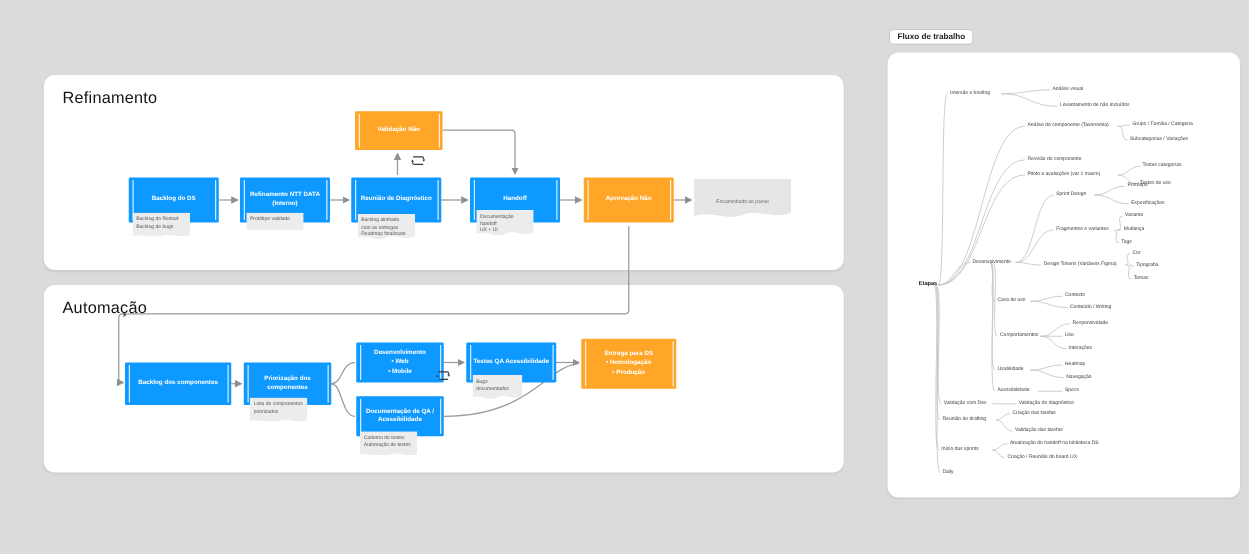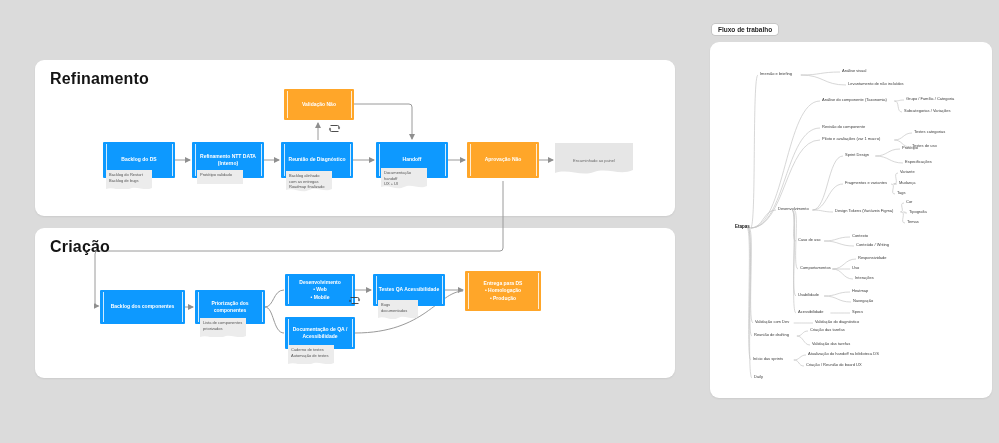--- a/index.html
+++ b/index.html
@@ -1,19 +1,19 @@
 <!DOCTYPE html>
 <html><head>
 <meta charset="utf-8">
 <style>
   html,body{margin:0;padding:0}
   body{width:999px;height:443px;background:#dbdbdb;position:relative;overflow:hidden;
        font-family:"Liberation Sans",sans-serif;}
   .panel{position:absolute;background:#ffffff;border-radius:9px;box-shadow:0 1px 2px rgba(0,0,0,.07);z-index:1}
-  .sec-title{position:absolute;z-index:6;font-size:16px;font-weight:700;color:#141414;letter-spacing:.2px}
+  .sec-title{position:absolute;z-index:6;font-size:13px;font-weight:400;color:#141414;letter-spacing:.2px}
   svg.overlay{position:absolute;left:0;top:0;width:999px;height:443px;z-index:3;pointer-events:none}
   .flowpath{stroke:#9a9a9a;stroke-width:1;fill:none}
   #mm-wires path{stroke:#c6c6c6;stroke-width:.7;fill:none}
   .blk{position:absolute;z-index:4;display:flex;align-items:center;justify-content:center;
        text-align:center;color:#fff;font-size:5px;font-weight:600;line-height:1.5;
        white-space:pre-line;border-radius:1px;padding:1px 5px;box-sizing:border-box;cursor:pointer}
   .blue{background:#0d99ff}
   .orange{background:#ffa629}
   .proc::before,.proc::after{content:"";position:absolute;top:2px;bottom:2px;width:1px;background:rgba(255,255,255,.8)}
   .proc::before{left:2.5px}
@@ -33,21 +33,21 @@
   .mm-root{font-size:4.5px;font-weight:700;color:#111}
 </style>
 </head>
 <body>
 
 <div class="panel" style="left:35px;top:60px;width:640px;height:156px"></div>
 <div class="panel" style="left:35px;top:228px;width:640px;height:150px"></div>
 <div class="panel" style="left:710px;top:42px;width:282px;height:356px"></div>
 
 <div class="sec-title" style="left:50px;top:70px">Refinamento</div>
-<div class="sec-title" style="left:50px;top:238px">Criação</div>
+<div class="sec-title" style="left:50px;top:238px">Automação</div>
 <div class="chip">Fluxo de trabalho</div>
 
 <svg class="overlay">
   <defs>
     <marker id="arr" markerWidth="6" markerHeight="6" refX="5" refY="3" orient="auto">
       <path d="M0,0 L6,3 L0,6 Z" fill="#8f8f8f"></path>
     </marker>
   </defs>
 
   <path class="flowpath" marker-end="url(#arr)" d="M175,160 H190"></path>

